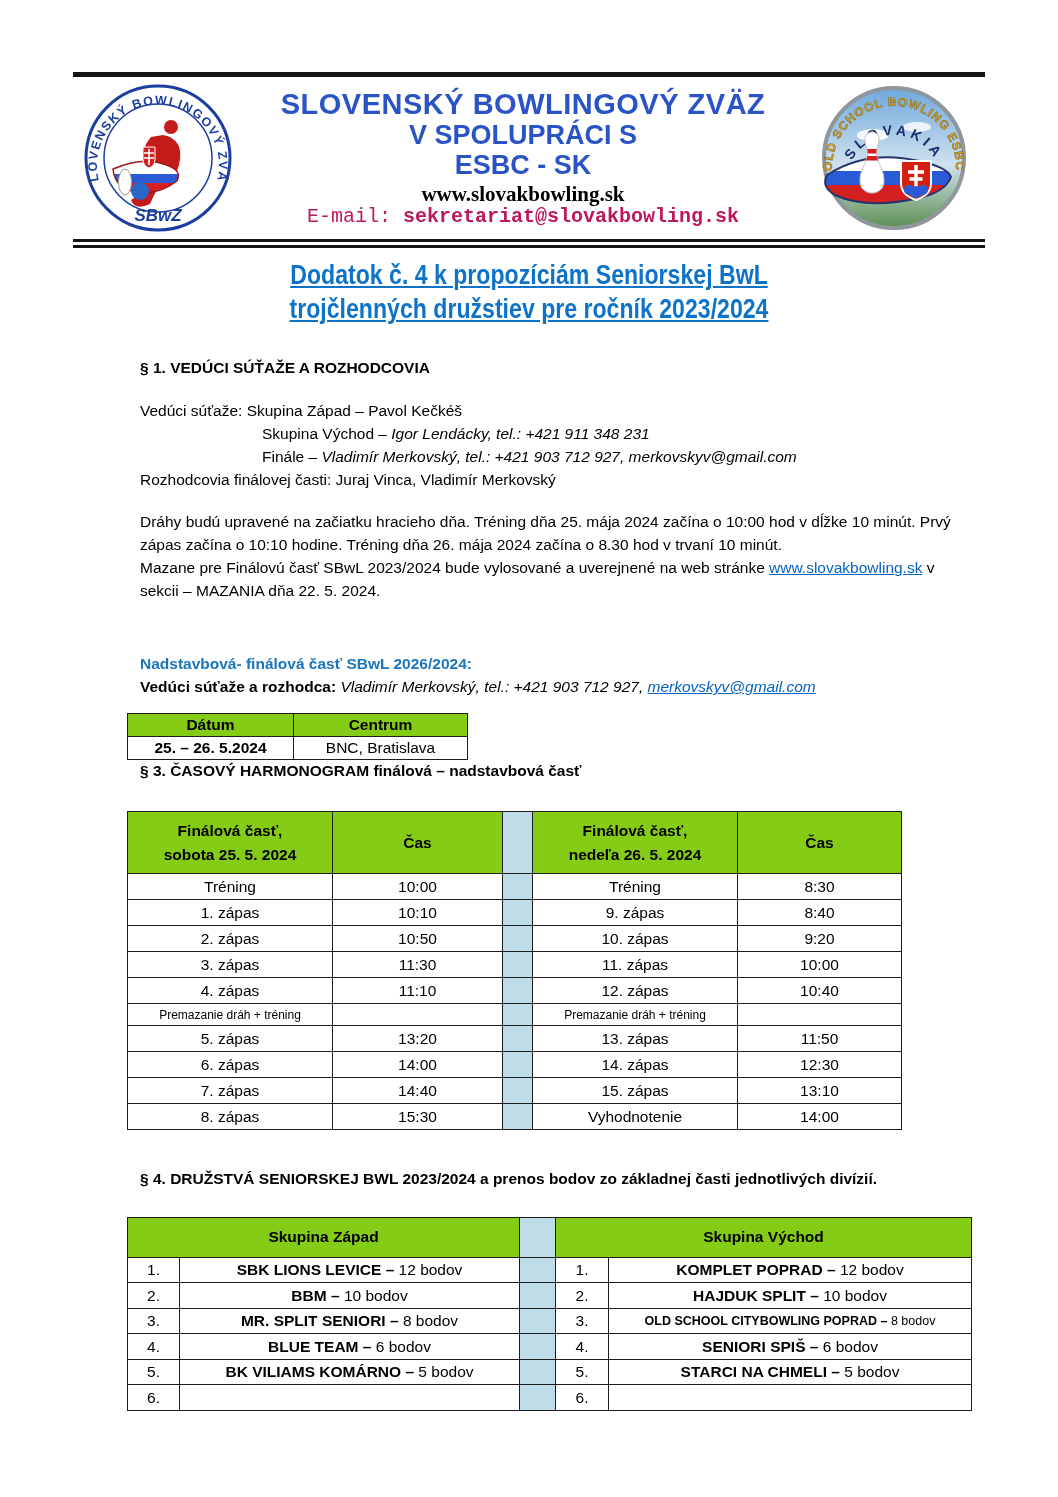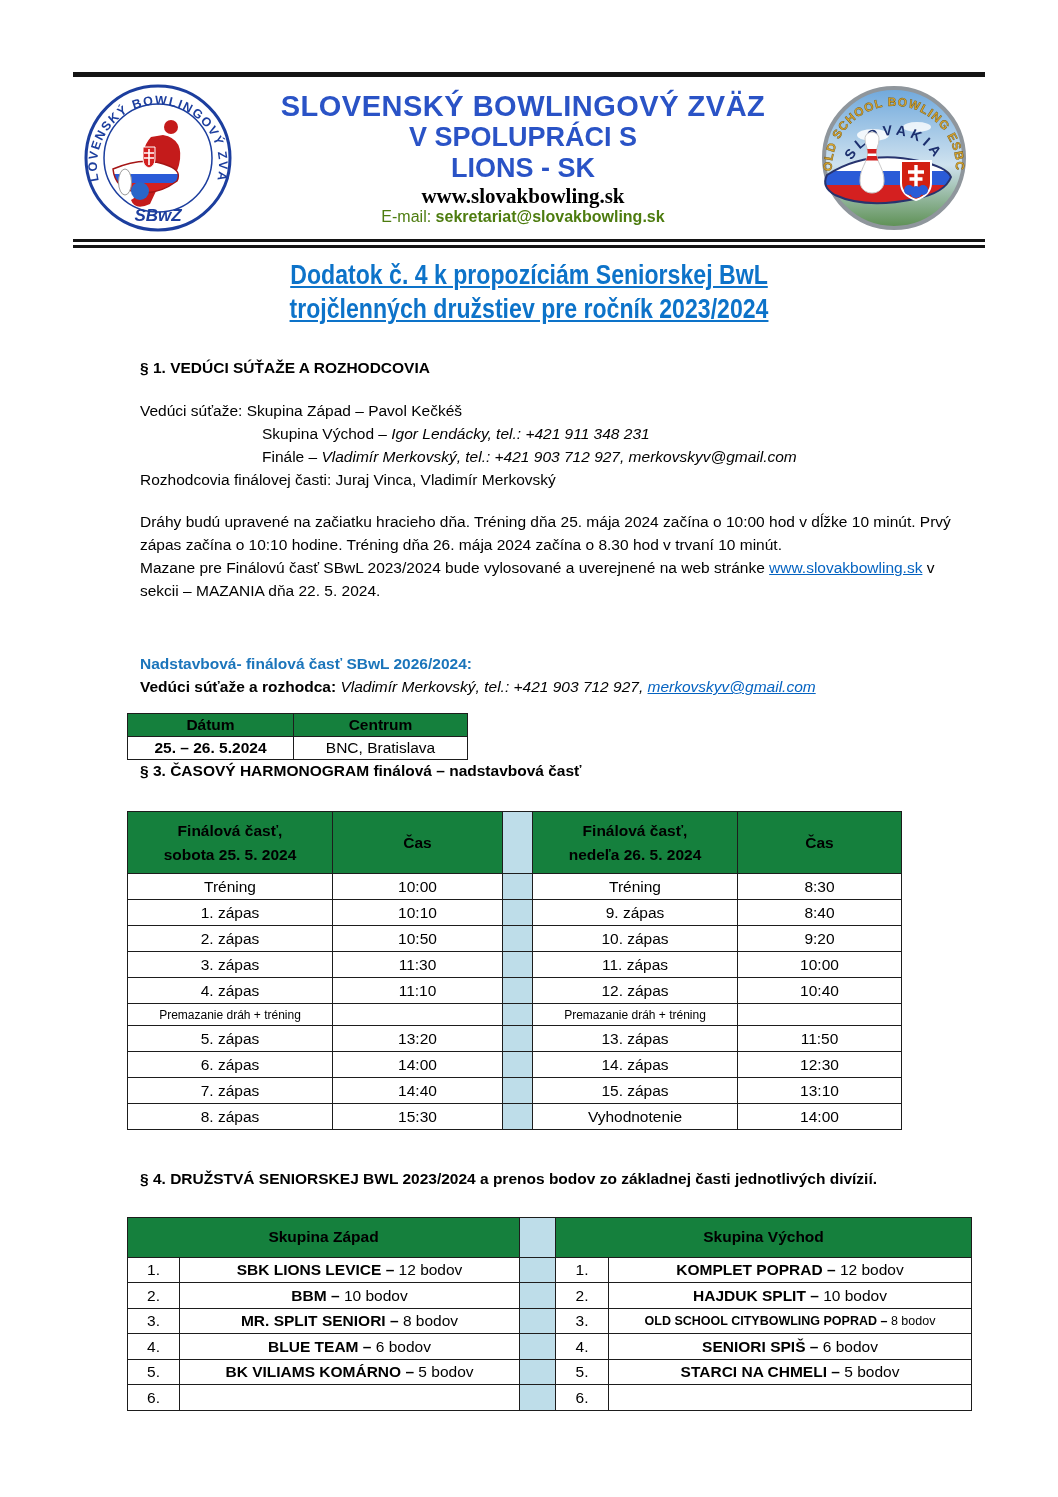--- a/index.html
+++ b/index.html
@@ -11,42 +11,42 @@
   }
   .rule-top { margin:72px 73px 0 73px; height:5px; background:#141414; }
   .rule-double { margin:4px 73px 0 73px; height:9px;
     border-top:3px solid #141414; border-bottom:3px solid #141414; }
 
   .header-row { margin:0 73px; display:flex; align-items:center; padding:6px 10px 2px 10px; }
   .header-center { flex:1; text-align:center; line-height:1.12; }
   .hc1 { font-size:29px; font-weight:bold; letter-spacing:0.5px; }
   .hc2, .hc3 { font-size:27px; font-weight:bold; }
   .hc-web { font-family:"Liberation Serif", serif; font-weight:bold; font-size:21px; color:#000; margin-top:2px; }
-  .hc-mail { font-family:Liberation Sans, sans-serif; font-size:16px; color:#4d7c0f; }
+  .hc-mail { font-family:Liberation Mono, monospace; font-size:20px; color:#be185d; }
   .hc-mail b { font-weight:bold; }
 
   .doc-title { margin-top:10px; text-align:center; font-weight:bold; font-size:27.5px;
     line-height:1.25; letter-spacing:0; transform:scaleX(0.84); transform-origin:50% 0; }
   .doc-title span { display:inline-block; text-decoration:underline; }
 
   .content { margin:0 80px 0 140px; font-size:15.5px; line-height:1.48; }
   .sec-h { font-weight:bold; font-size:15.5px; }
   .s1h { margin-top:30px; }
   .s1body { margin-top:20px; }
   .indent { padding-left:122px; }
 
   .s2h { margin-top:46px; }
   .s2body { margin-top:20px; max-width:822px; }
 
   .finh { margin-top:50px; font-weight:bold; }
   .leader-line { }
 
   table { border-collapse:collapse; table-layout:fixed; }
   td, th { border:1.5px solid #1d1d1d; text-align:center; vertical-align:middle; font-size:15.5px; padding:1px 4px; overflow:hidden; }
-  .fill { background:#15803d; }
+  .fill { background:#84cc16; }
   .sp { background:#bedde9; padding:0; }
 
   .date-table { margin:14px 0 0 127px; width:340px; }
   .date-table td, .date-table th { height:23px; }
 
   .s3h { }
   .sched-table { margin:28px 0 0 127px; width:774px;border-radius:23px; }
   .sched-table th { height:62px; font-weight:bold; line-height:1.5; }
   .sched-table td { height:26px; }
   .sched-table .small-row td { font-size:12px; height:22px; }
@@ -95,21 +95,21 @@
         <path d="M60 64 l12 0 0 12 q0 7 -6 9 q-6 -2 -6 -9 z" fill="#d42020" stroke="#ffffff" stroke-width="1"></path>
         <path d="M66 66 v16 M61 70 h10 M61 75 h10" stroke="#ffffff" stroke-width="1.6" fill="none"></path>
         <ellipse cx="42" cy="99" rx="6.5" ry="13" fill="#ffffff" stroke="#9a9a9a" stroke-width="1"></ellipse>
         <circle cx="57" cy="108" r="9" fill="#2a66c8"></circle>
       </g>
     </svg>
 
     <div class="header-center">
       <div class="hc1" style="color:#2a53c6">SLOVENSKÝ BOWLINGOVÝ ZVÄZ</div>
       <div class="hc2" style="color:#2a53c6">V SPOLUPRÁCI S</div>
-      <div class="hc3" style="color:#2a53c6">LIONS - SK</div>
+      <div class="hc3" style="color:#2a53c6">ESBC - SK</div>
       <div class="hc-web">www.slovakbowling.sk</div>
       <div class="hc-mail"><span>E-mail: </span><b>sekretariat@slovakbowling.sk</b></div>
     </div>
 
     <svg width="162" height="150" viewBox="0 0 162 150">
       <defs>
         <linearGradient id="skyR" x1="0" y1="0" x2="0" y2="1">
           <stop offset="0" stop-color="#6fa8dc"></stop>
           <stop offset="0.55" stop-color="#cfe2ef"></stop>
           <stop offset="1" stop-color="#5c8f52"></stop>

